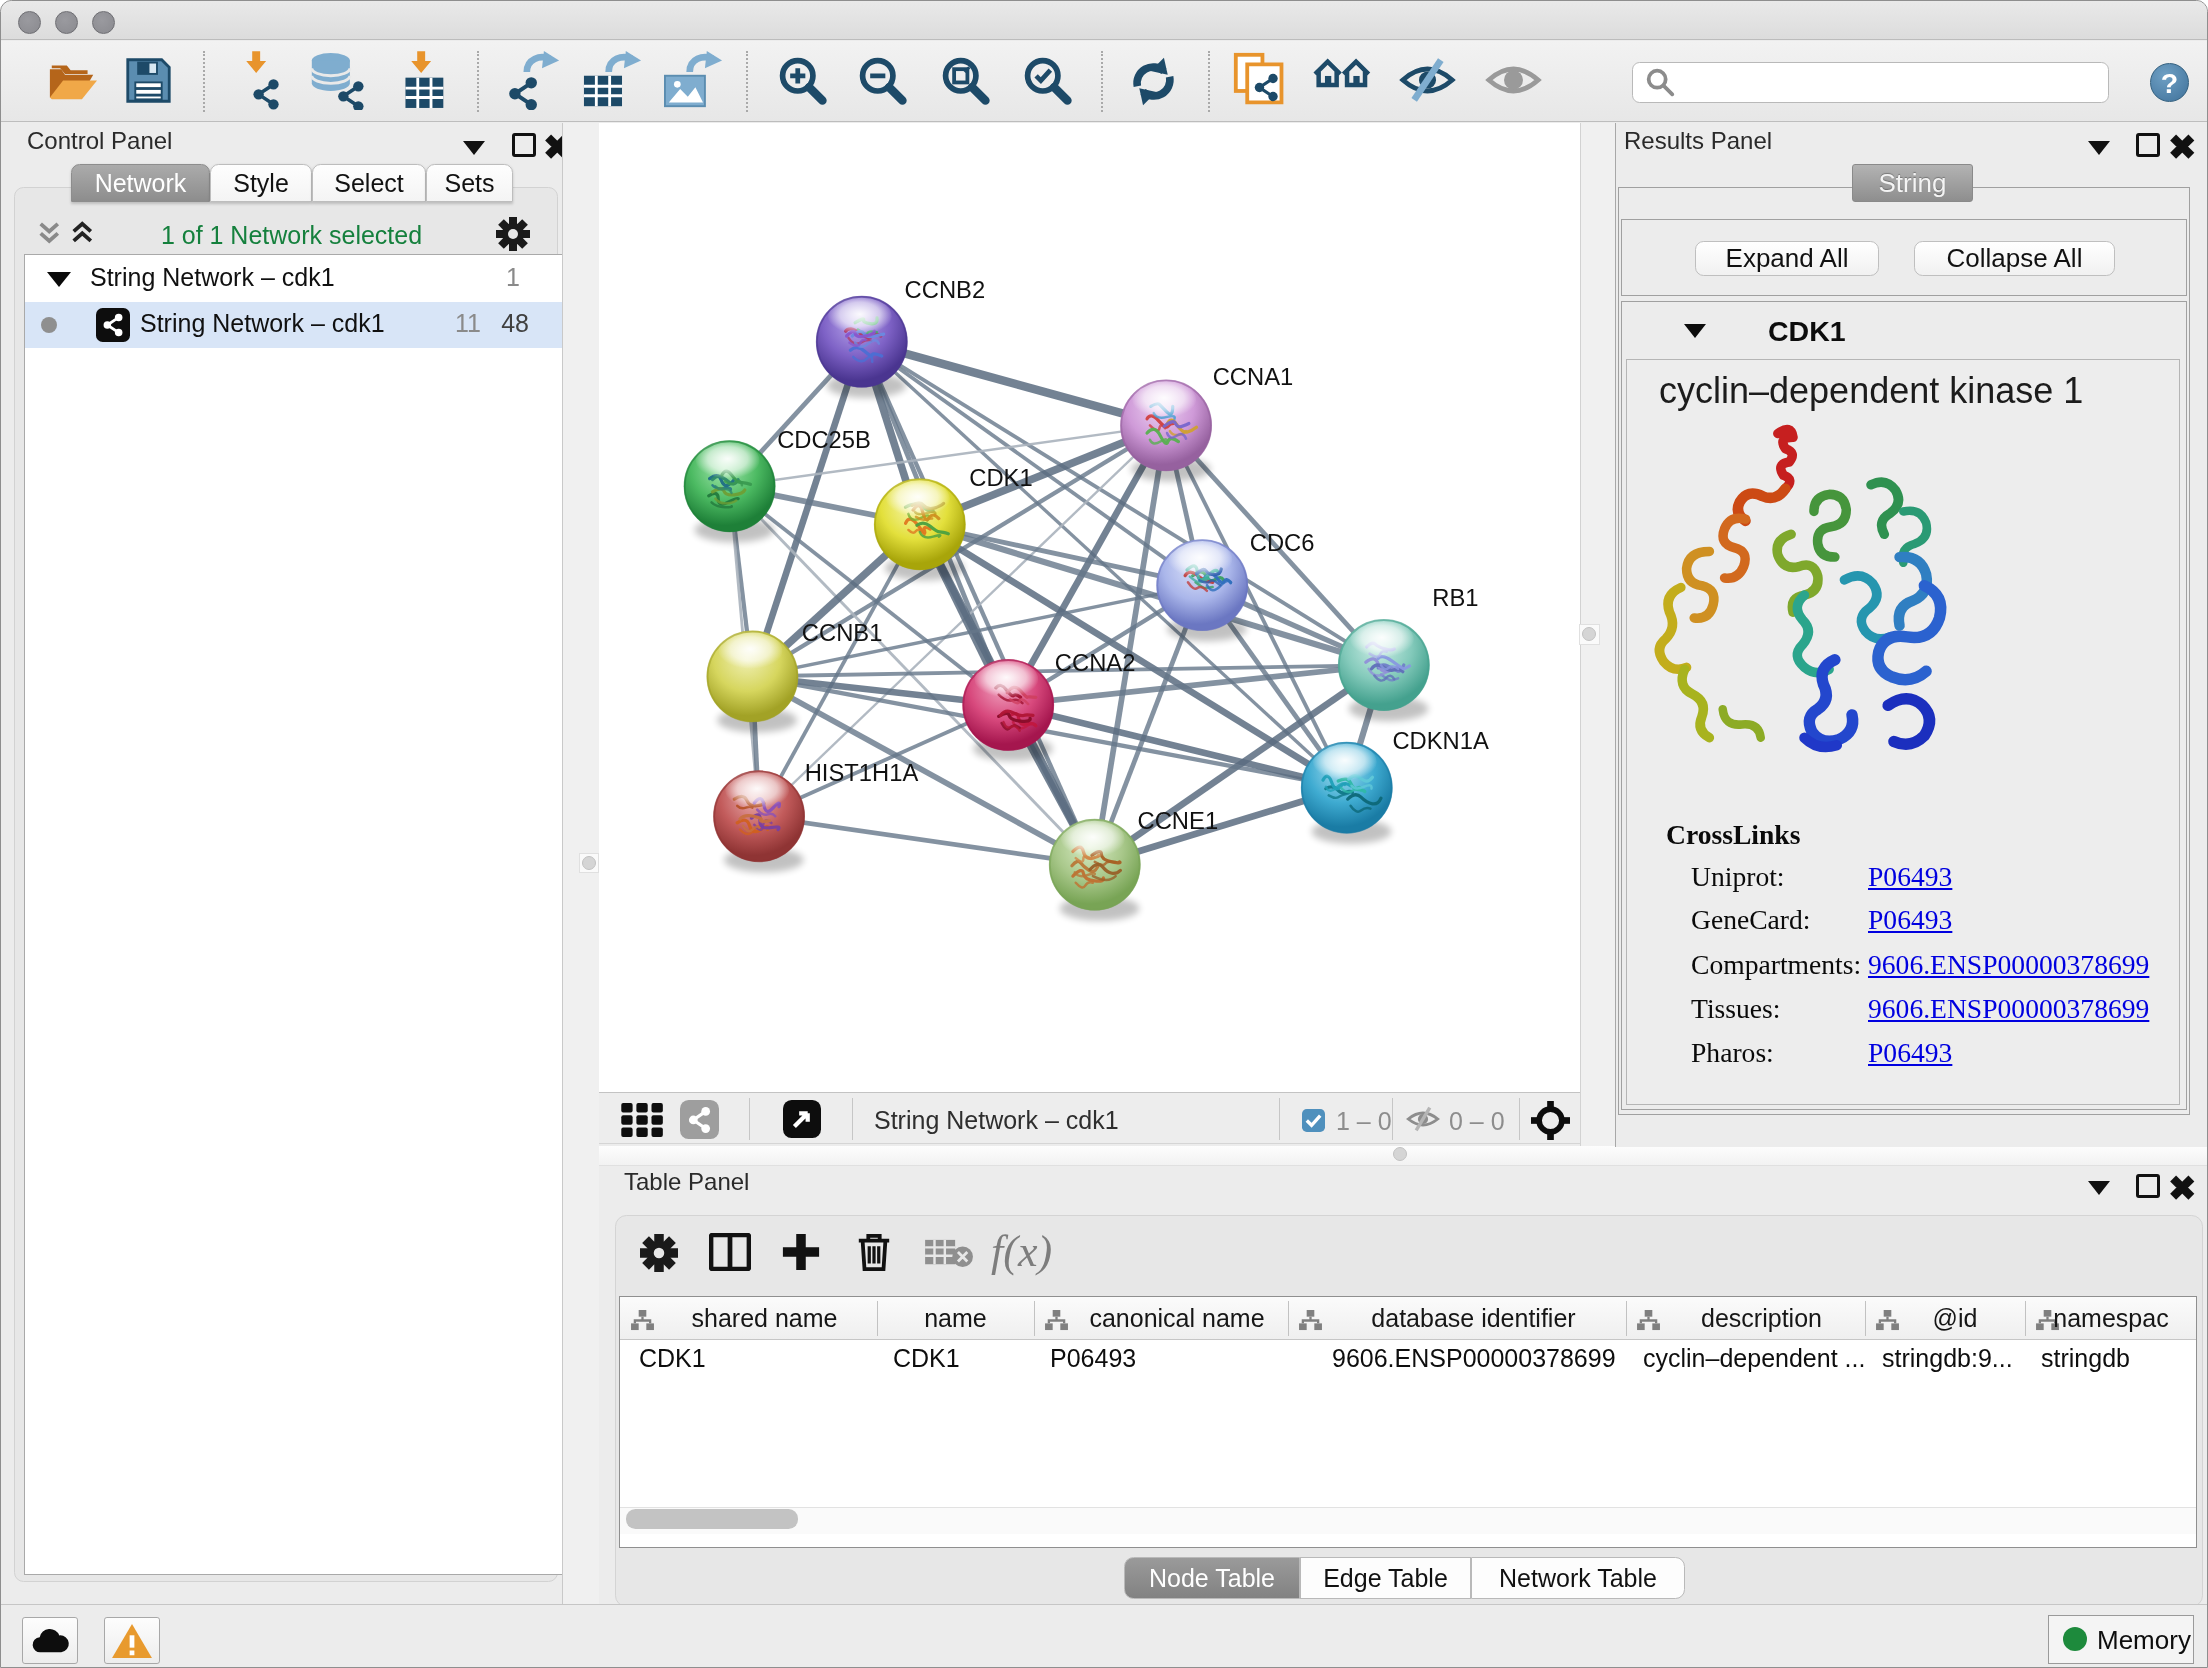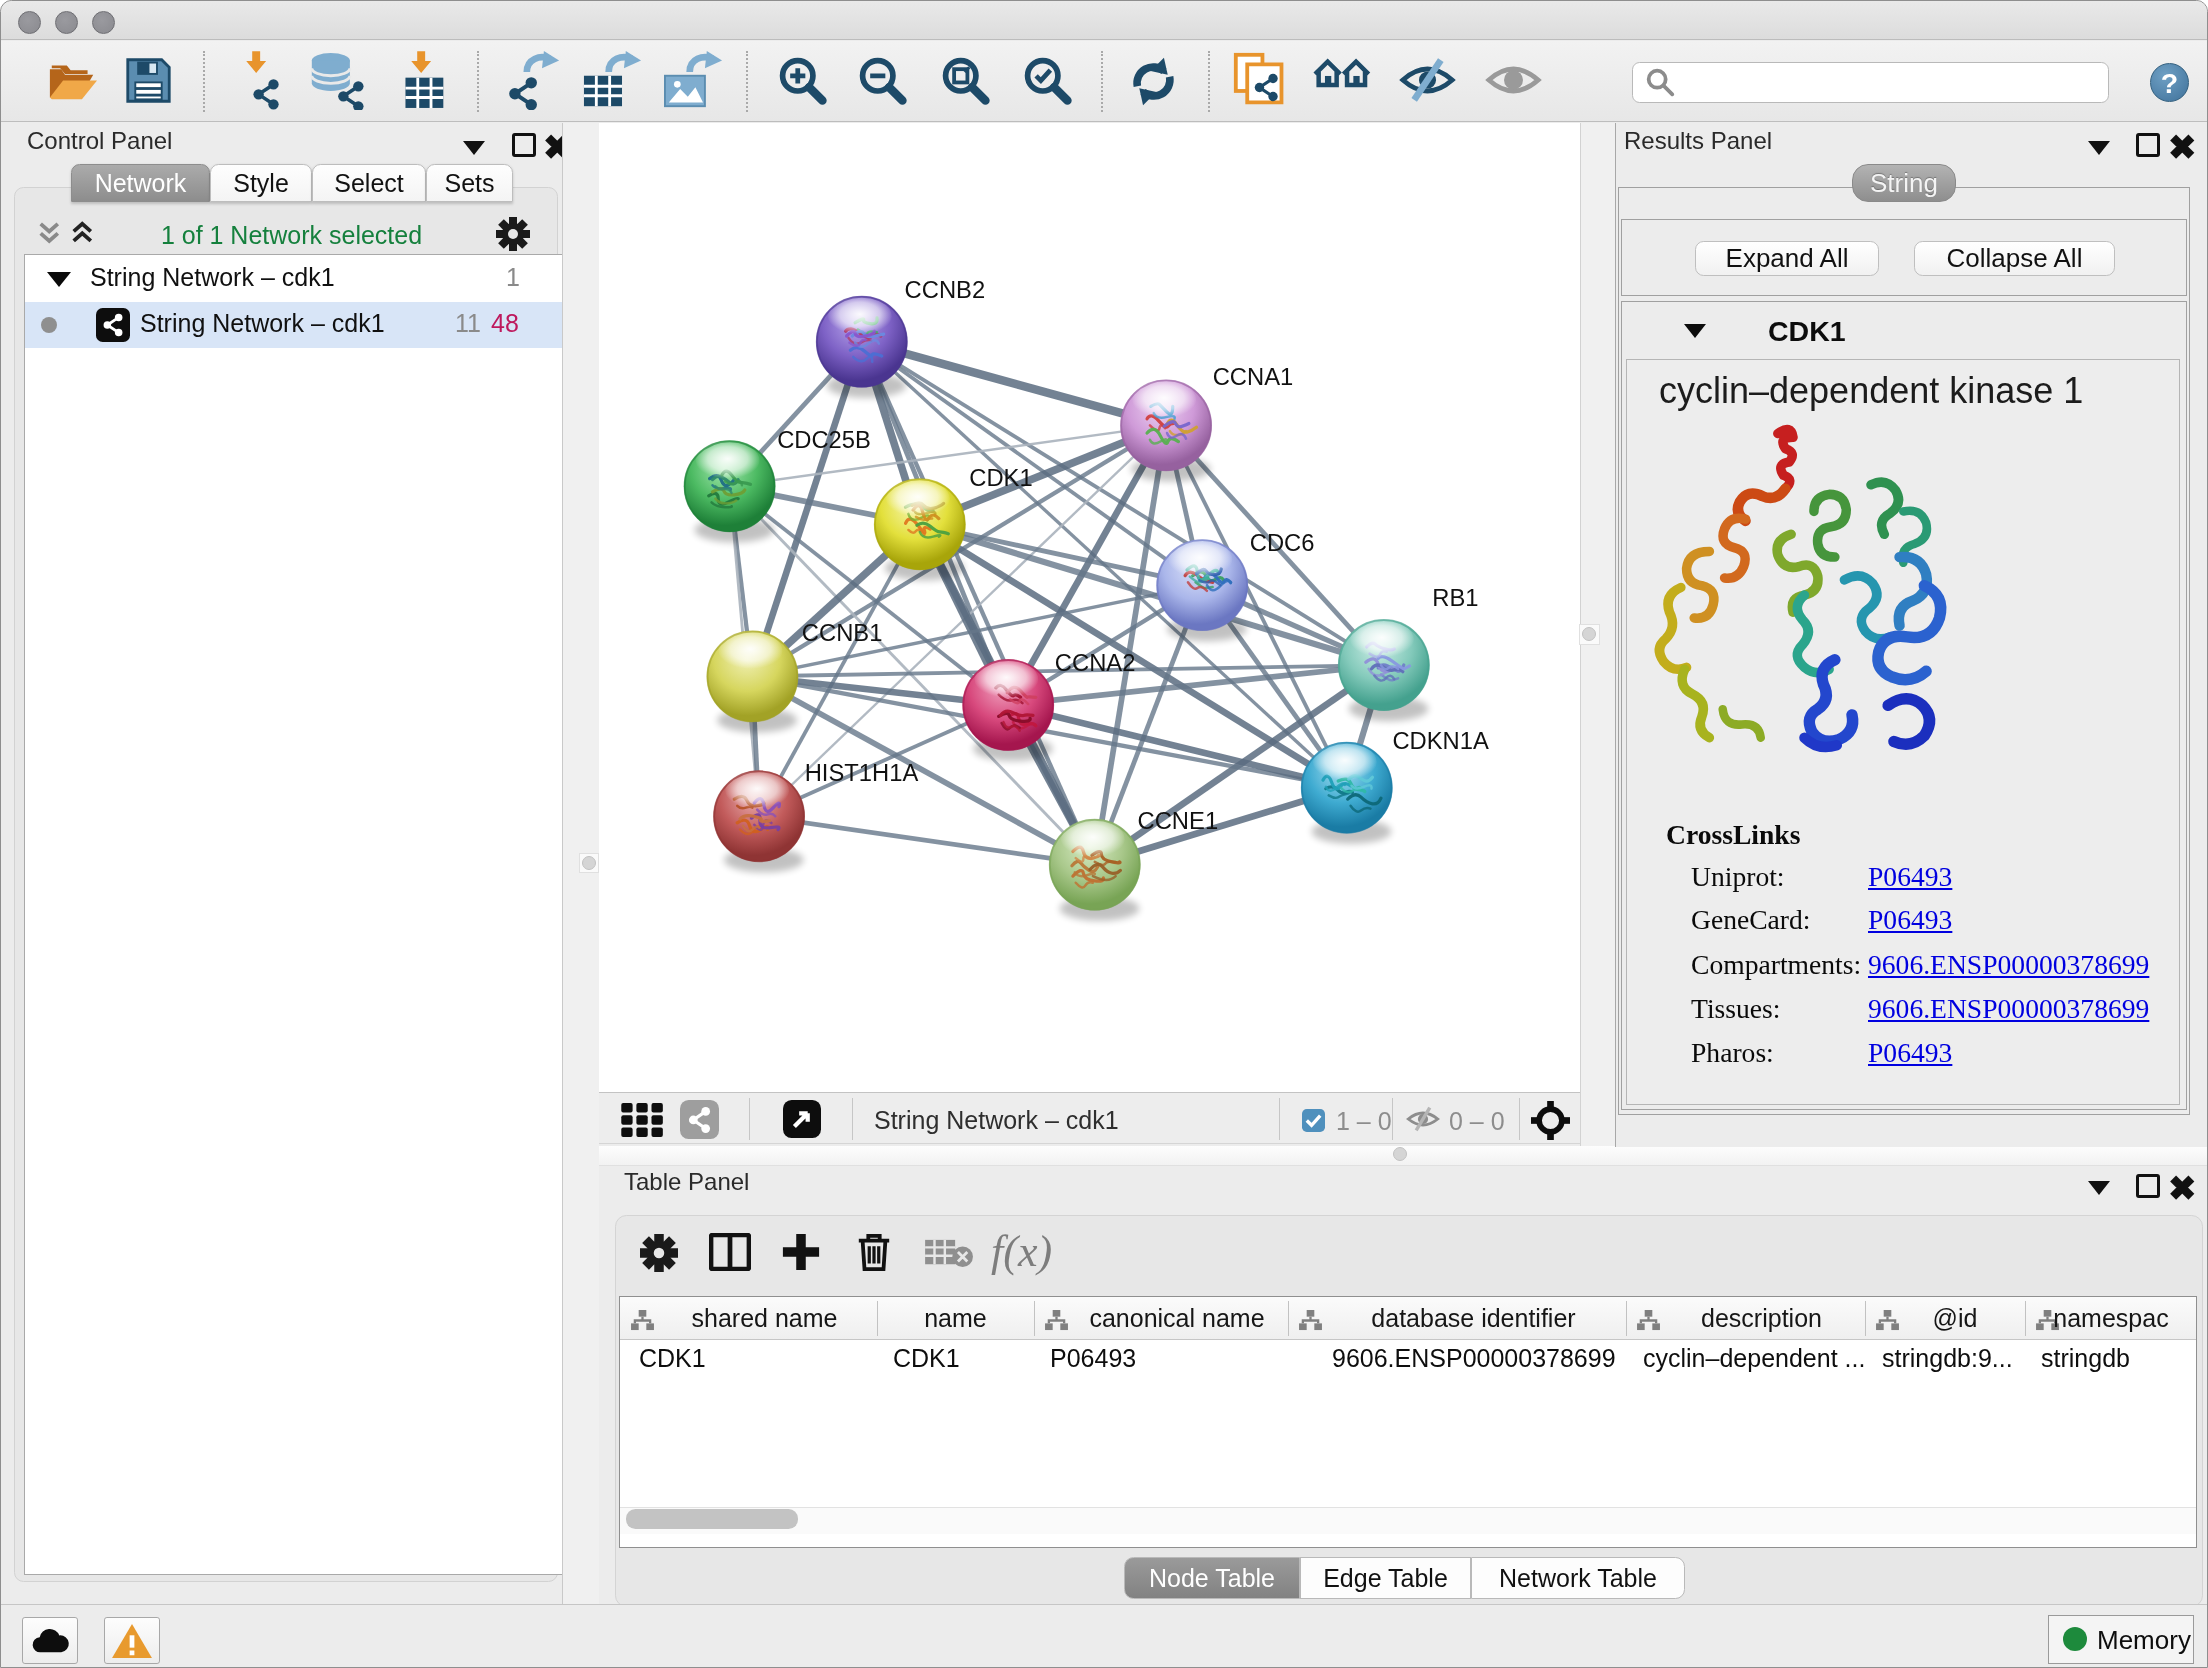--- a/index.html
+++ b/index.html
@@ -240,21 +240,21 @@
           <rect x="0" y="0" width="36" height="36" rx="7" fill="#0d0d0d"></rect>
           <g>
             <circle cx="24" cy="10" r="4" fill="#fff"></circle>
             <circle cx="12" cy="18" r="4" fill="#fff"></circle>
             <circle cx="24" cy="26" r="4" fill="#fff"></circle>
             <path d="M24 10 L12 18 L24 26" stroke="#fff" stroke-width="3" fill="none"></path>
           </g>
         </svg></div>
       <div class="abs" style="left:115px;top:6.7px">String Network – cdk1</div>
       <div class="abs" style="left:418px;top:6.7px;width:38px;text-align:right;color:#8a8a8a">11</div>
-      <div class="abs" style="left:466px;top:6.7px;width:38px;text-align:left;color:#be185d">48</div>
+      <div class="abs" style="left:466px;top:6.7px;width:38px;text-align:right;color:#404040">48</div>
     </div>
     <div class="abs" style="left:561px;top:122px;width:37px;height:1481px;background:#f0f0f0;border-left:1px solid #c9c9c9"></div>
     <div class="abs" style="left:578px;top:852px;width:20px;height:20px;background:#fafafa;border:1px solid #e0e0e0"></div>
     <div class="abs" style="left:581px;top:855px;width:14.3px;height:14.3px;border-radius:50%;background:#d5d5d5;border:1px solid #c2c2c2"></div>
     <div class="abs" style="left:598px;top:122px;width:981px;height:969px;background:#fff;overflow:hidden">
       <svg width="982" height="969" viewBox="0 0 1032 1019" xmlns="http://www.w3.org/2000/svg" style="position:absolute;left:0;top:0">
         <defs>
           <radialGradient id="gB2" cx="44%" cy="30%" r="70%">
             <stop offset="0%" stop-color="#b9a6ec"></stop>
             <stop offset="52%" stop-color="#7e62c6"></stop>
@@ -640,21 +640,21 @@
     <div class="abs" style="left:1578px;top:623px;width:21px;height:21px;background:#fafafa;border:1px solid #e0e0e0"></div>
     <div class="abs" style="left:1581px;top:626px;width:14.3px;height:14.3px;border-radius:50%;background:#d5d5d5;border:1px solid #c2c2c2"></div>
     <div class="abs" style="left:598px;top:1145px;width:1610px;height:20px;background:linear-gradient(#fdfdfd,#f2f2f2);border-bottom:1px solid #e0e0e0"></div>
     <div class="abs" style="left:1392px;top:1146px;width:14.3px;height:14.3px;border-radius:50%;background:#d5d5d5;border:1px solid #c2c2c2"></div>
     <div class="abs" style="left:1614px;top:122px;width:594px;height:1024px;background:#ececec;border-left:1px solid #a8a8a8"></div>
     <div class="abs ptitle" style="left:1623px;top:126px">Results Panel</div>
     <div class="abs" style="left:2087px;top:140px;width:0;height:0;border-left:11.4px solid transparent;border-right:11.4px solid transparent;border-top:14.3px solid #111"></div>
     <div class="abs" style="left:2135px;top:132px;width:24px;height:24px;border:3.8px solid #111;border-radius:2.9px"></div>
     <div class="abs" style="left:2167px;top:126px;font-size:34px;font-weight:bold;color:#111">✖</div>
     <div class="rbox" style="left:1617px;top:186px;width:572px;height:928px"></div>
-    <div class="abs" style="left:1851px;top:163px;width:104px;height:38px;background:linear-gradient(#b3b3b3,#8e8e8e);border:1px solid #8a8a8a;border-radius:16px;color:#f4f4f4;font-size:26px;text-align:center;line-height:36px;text-shadow:0 -1px 1px rgba(0,0,0,0.3)">String</div>
+    <div class="abs" style="left:1851px;top:163px;width:121px;height:38px;background:linear-gradient(#b3b3b3,#8e8e8e);border:1px solid #8a8a8a;border-radius:3px;color:#f4f4f4;font-size:26px;text-align:center;line-height:36px;text-shadow:0 -1px 1px rgba(0,0,0,0.3)">String</div>
     <div class="rbox" style="left:1620px;top:218px;width:566px;height:77px"></div>
     <div class="btn" style="left:1694px;top:240px;width:184px;height:35px;line-height:33px">Expand All</div>
     <div class="btn" style="left:1913px;top:240px;width:201px;height:35px;line-height:33px">Collapse All</div>
     <div class="rbox" style="left:1620px;top:300px;width:566px;height:809px"></div>
     <div class="abs" style="left:1683px;top:323px;width:0;height:0;border-left:11.4px solid transparent;border-right:11.4px solid transparent;border-top:14.3px solid #0c0c0c"></div>
     <div class="abs" style="left:1767px;top:314px;font-size:28.5px;font-weight:bold;color:#0c0c0c">CDK1</div>
     <div class="rbox" style="left:1625px;top:358px;width:554px;height:746px;background:#ededed;border-color:#b5b5b5"></div>
     <div class="abs" style="left:1658px;top:369px;font-size:36px;color:#1c1c1c">cyclin–dependent kinase 1</div>
     <div class="abs" style="left:1617px;top:423px;width:352px;height:347px"><svg width="352" height="347" viewBox="0 0 370 365" xmlns="http://www.w3.org/2000/svg">
         <g fill="none" stroke-linecap="round" stroke-linejoin="round">

